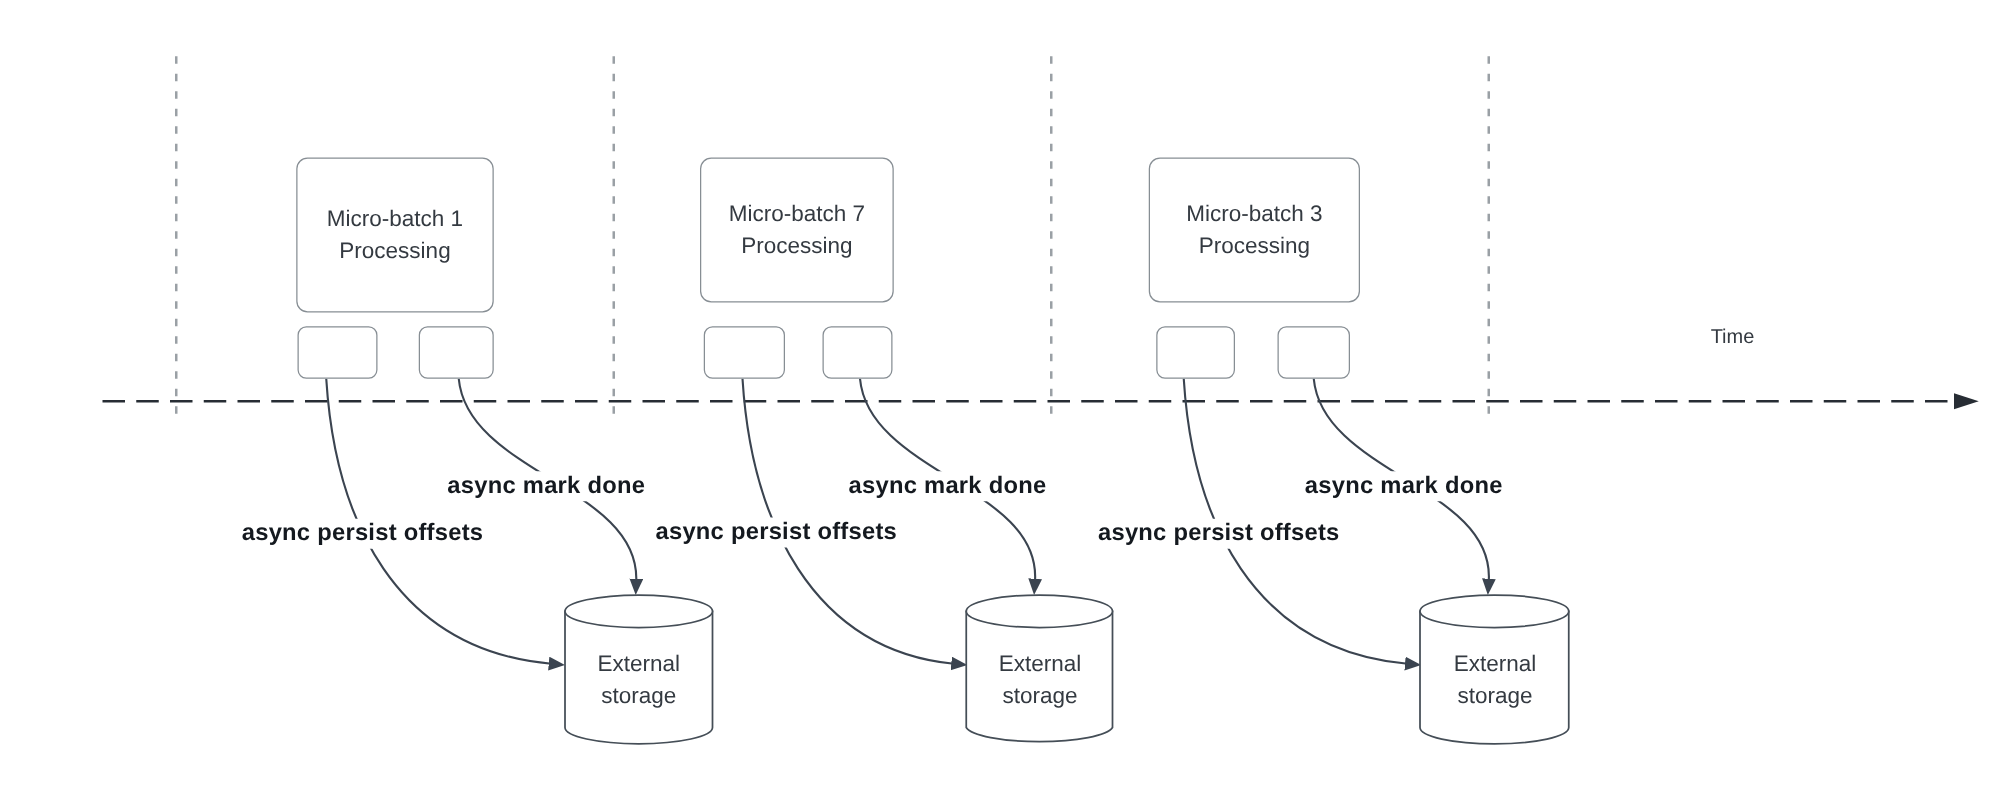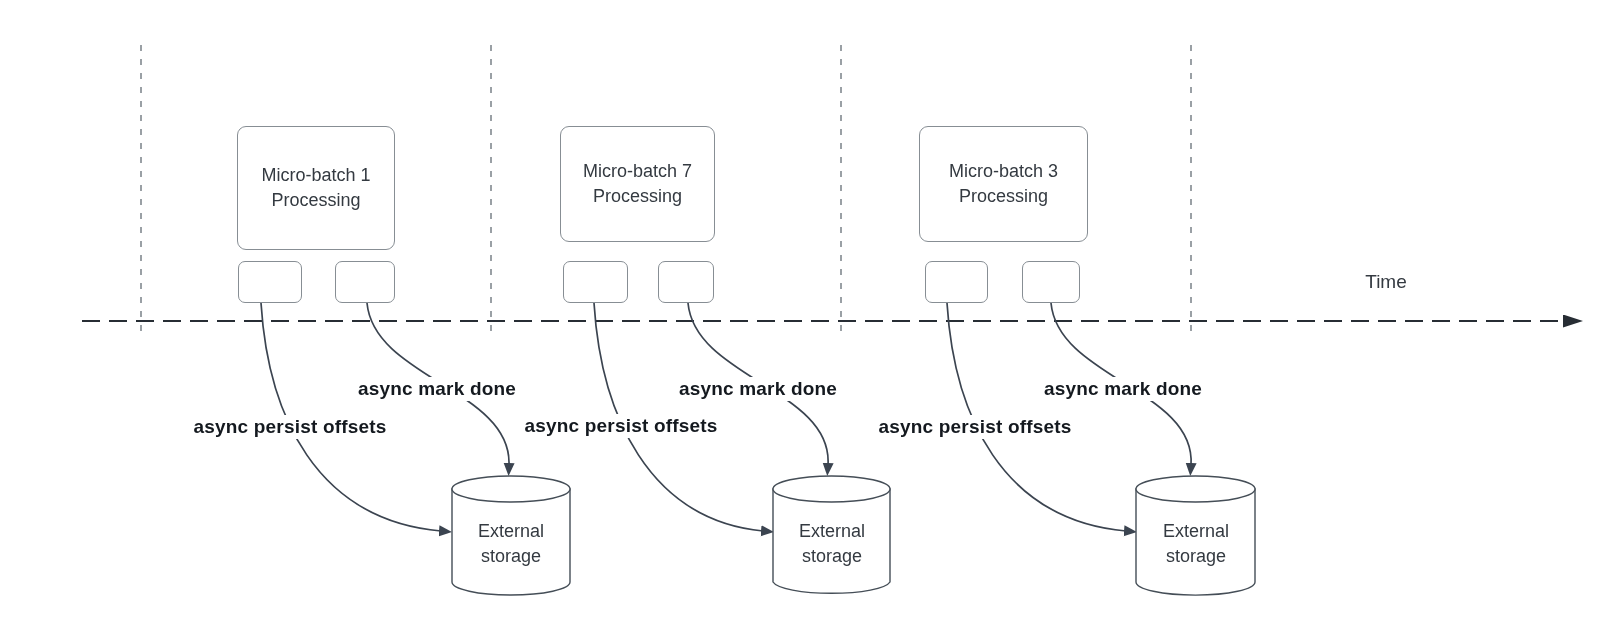--- a/index.html
+++ b/index.html
@@ -58,23 +58,22 @@
     transform:translate(-50%,-50%);
     width:104px;
     text-align:center;
     color:var(--shape_text);
     font-size:18px;line-height:25px;
   }
   .time-label{
     position:absolute;
     transform:translate(-50%,-50%);
     color:var(--shape_text);
-    font-size:19px;
+    font-size:16px;
     white-space:nowrap;
-    margin-top:12px;
   }
 </style>
 </head>
 <body>
 
 <div class="canvas">
 
   <svg width="1600" height="642" viewBox="0 0 1600 642">
     <defs>
       <marker id="arrowCurve" markerUnits="userSpaceOnUse" markerWidth="14" markerHeight="12" refX="2" refY="5.5" orient="auto">

